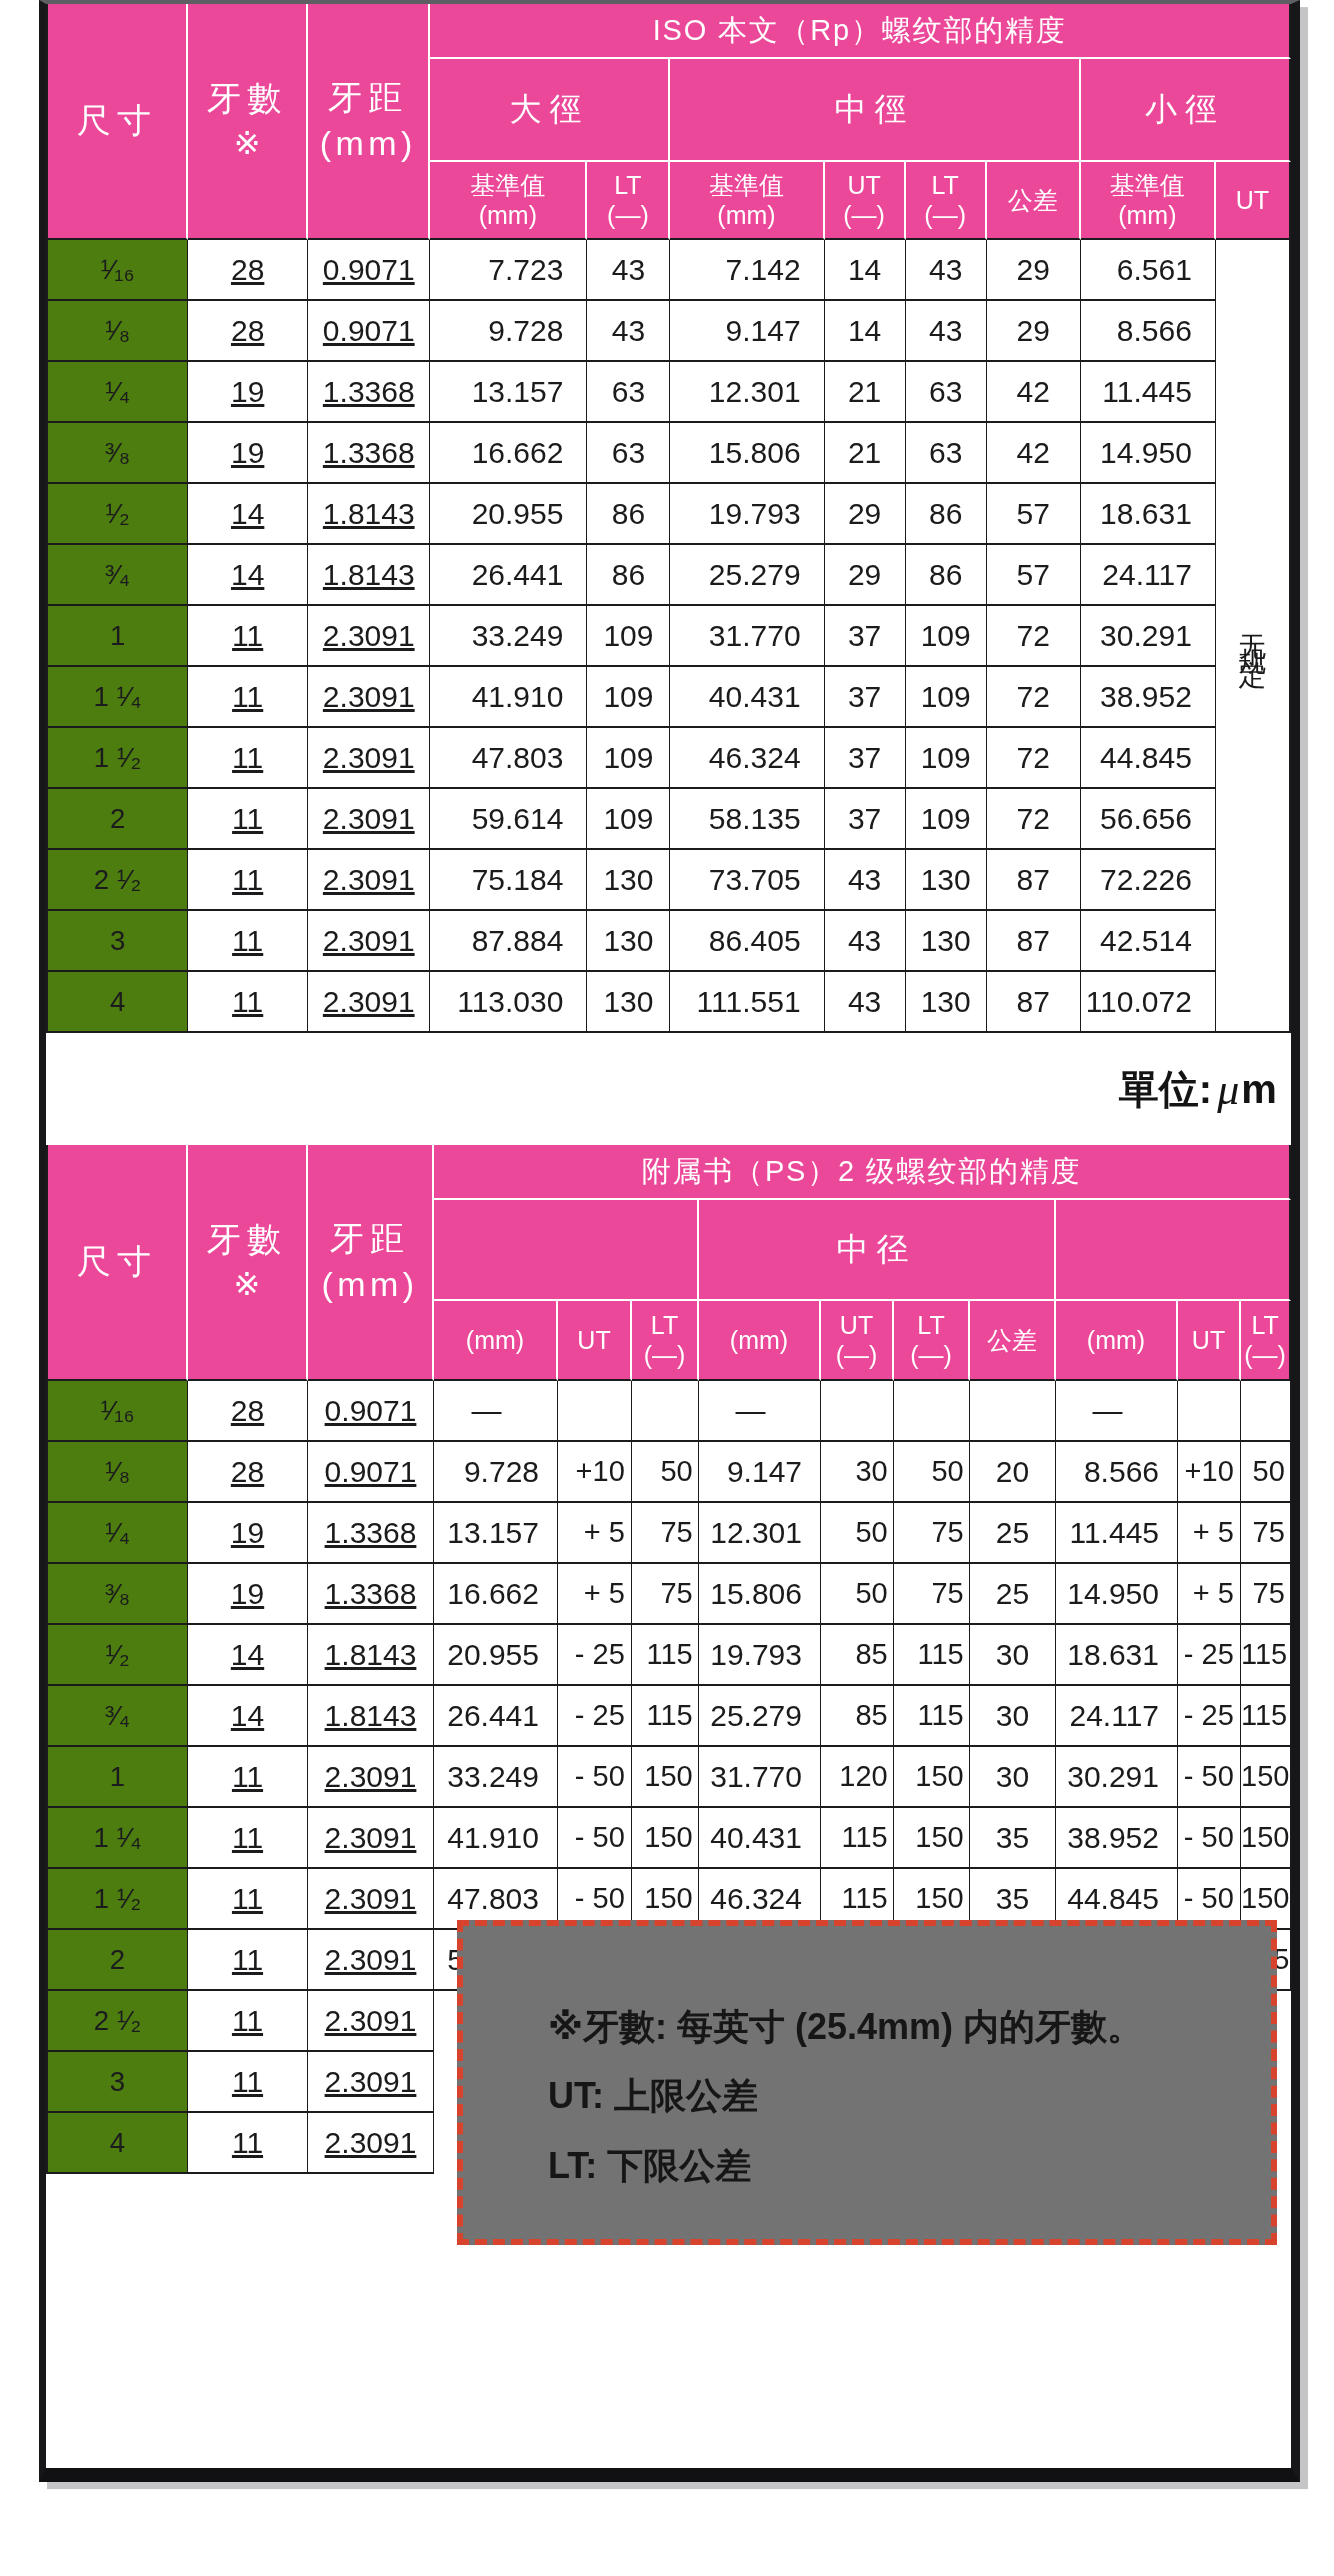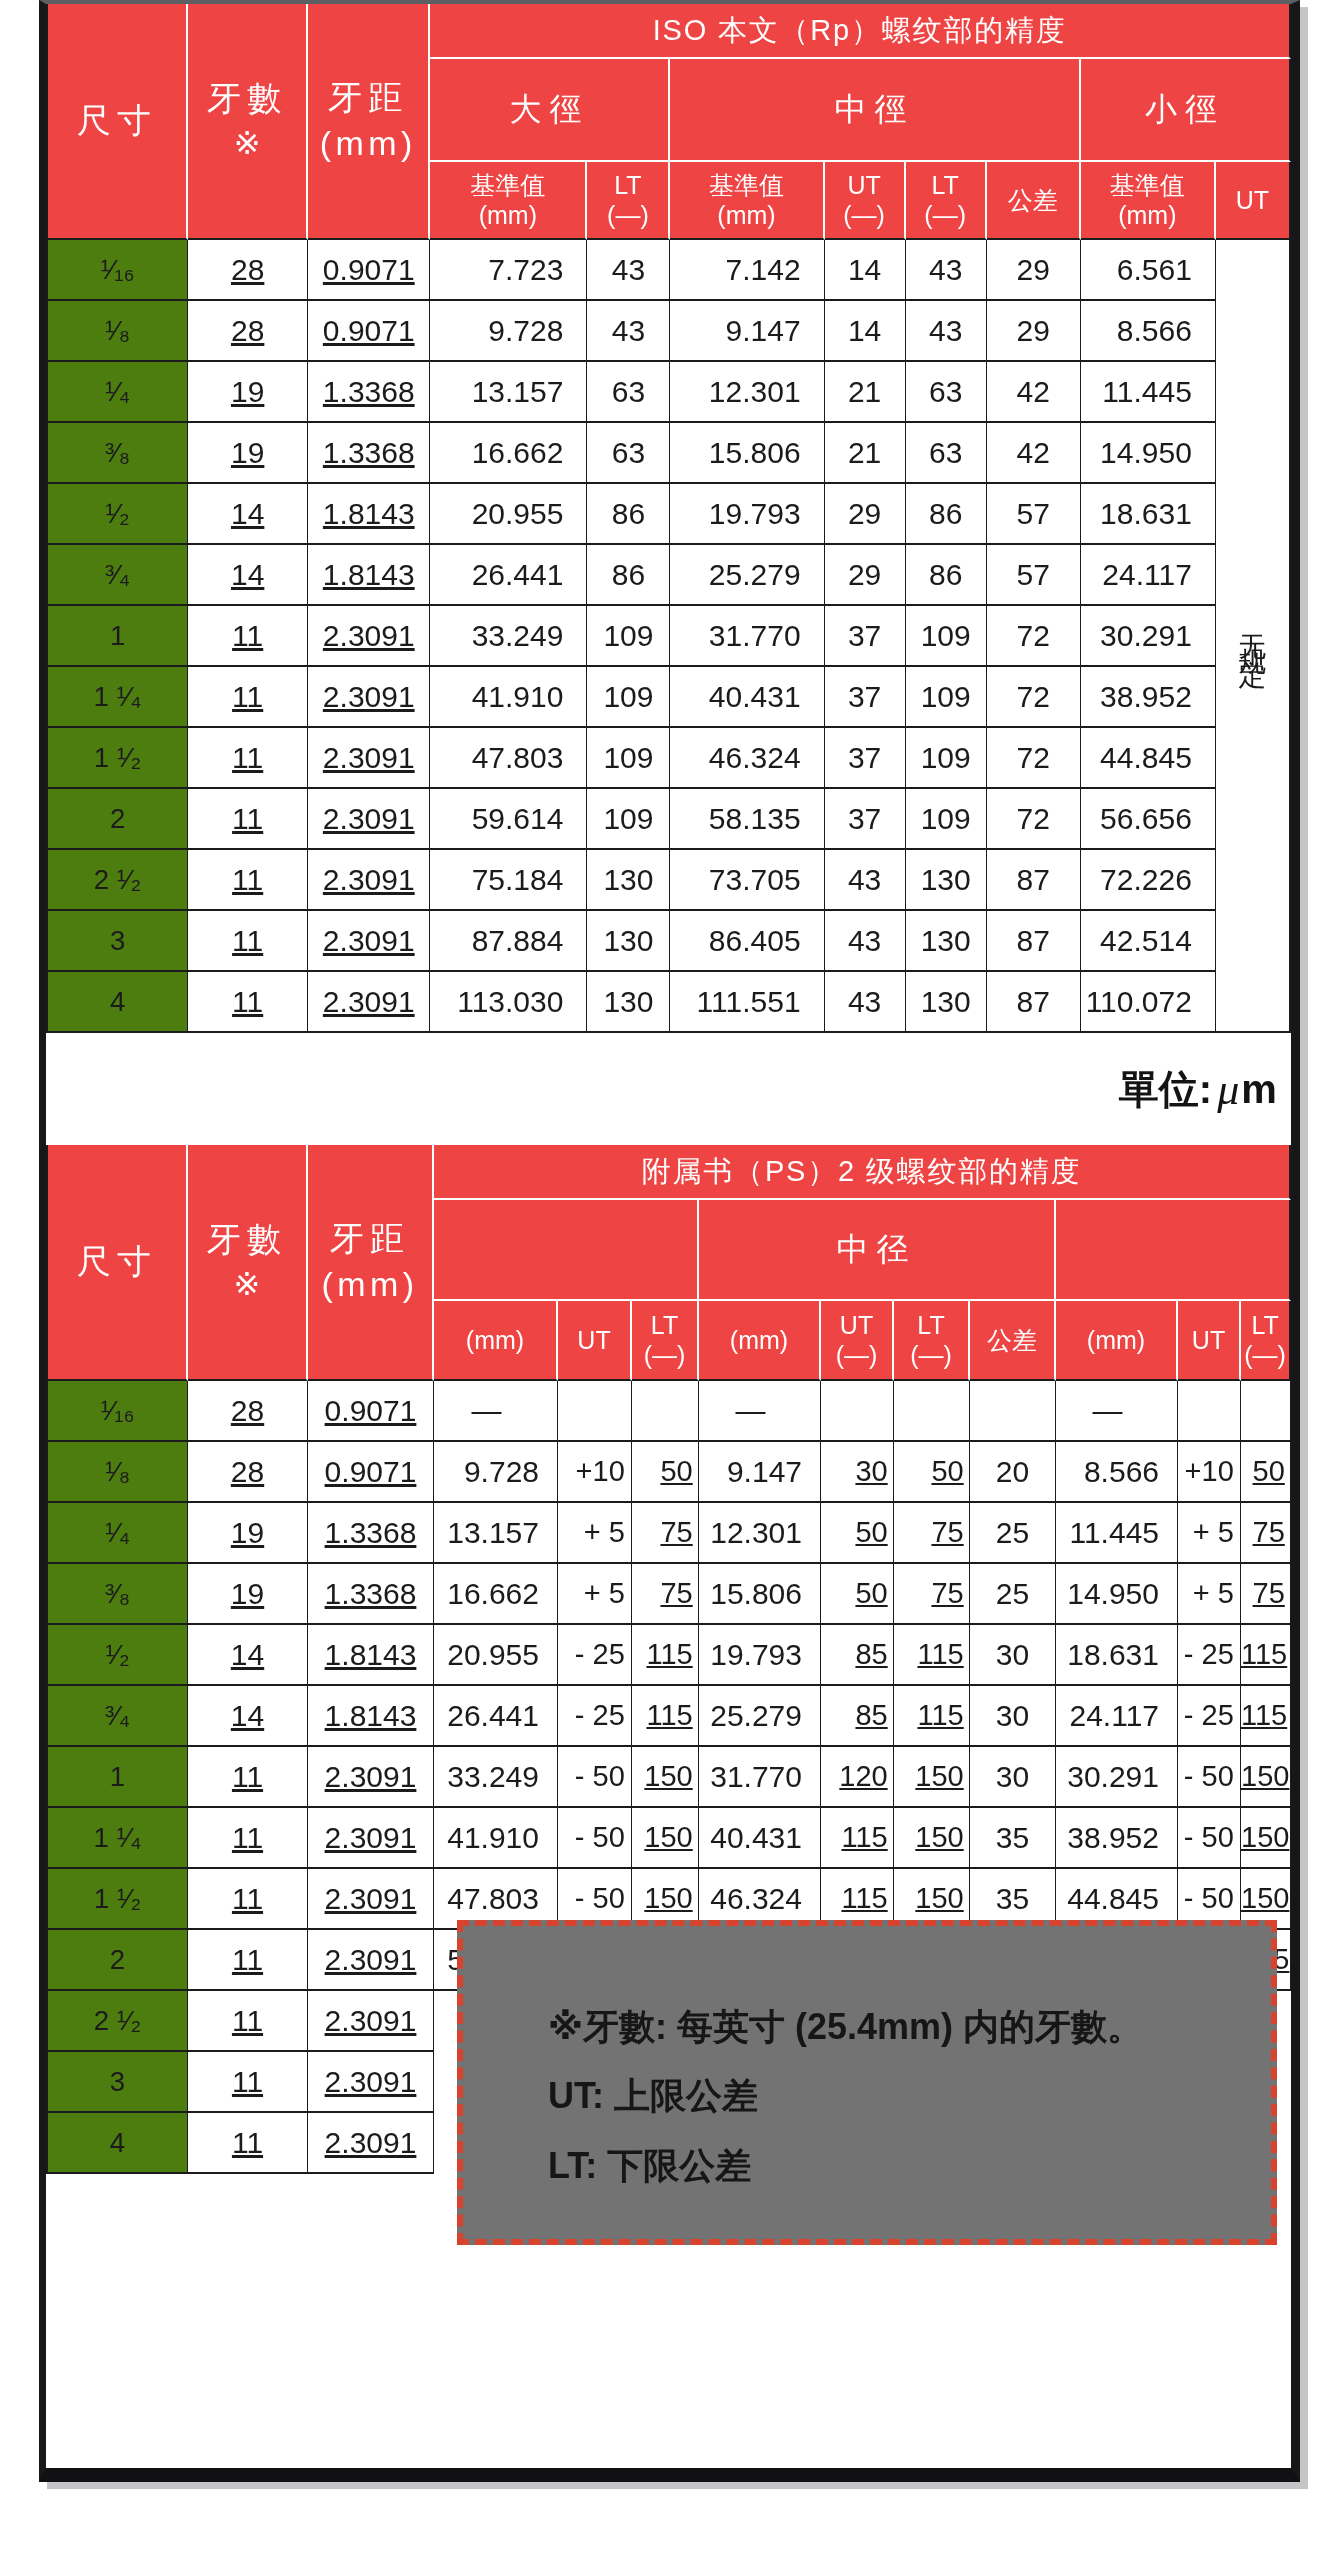--- a/index.html
+++ b/index.html
@@ -15,21 +15,21 @@
     background:#fff;
   }
 
   table{table-layout:fixed;width:1245px;border-collapse:separate;border-spacing:0;position:absolute;left:0;}
   th,td{box-sizing:border-box;padding:0;vertical-align:middle;overflow:hidden;}
 
   #t1{top:0;}
   #t2{top:1141px;}
 
   
-  .h{background:#ef4444;color:#ffffff;font-weight:normal;
+  .h{background:#ec4899;color:#ffffff;font-weight:normal;
      border-right:2.7px solid #ffffff;border-bottom:2.7px solid #ffffff;}
   .hr1 .h{border-top:0;}
   .h.first{border-left:2.7px solid #1b1b1d;}
   .h.edge{border-right:2.7px solid #1b1b1d;}
   .h.hc{border-bottom:2.7px solid #1b1b1d;font-size:34px;letter-spacing:6.2px;text-align:center;line-height:1.35;}
   .h.hc .mark{font-size:32px;letter-spacing:0;}
   .h.title{font-size:29px;letter-spacing:1.8px;text-align:center;}
   .h.group{font-size:32px;letter-spacing:8px;text-align:center;}
   .h.sub{border-bottom:2.7px solid #1b1b1d;font-size:25px;text-align:center;line-height:1.2;}
   .h .unitline{letter-spacing:4.4px;}
@@ -40,21 +40,21 @@
 
   
   .d{background:#fff;border-right:1.8px solid #1b1b1d;border-bottom:2.7px solid #1b1b1d;
      font-size:30px;color:#1b1b1d;}
   td.size{background:#4d7c0f;border-left:2.7px solid #1b1b1d;text-align:center;font-size:27.6px;}
   .cnum{text-align:center;text-decoration:underline;}
   .rnum{text-align:right;padding-right:23px;}
   #t2 .rnum{padding-right:18px;}
   .ctol{text-align:center;}
   .ut{text-align:right;padding-right:6.2px;white-space:pre;font-size:29px;}
-  .tol2{text-align:right;padding-right:5.3px;font-size:29px;text-decoration:underline;}
+  .tol2{text-align:right;padding-right:5.3px;font-size:29px;}
   .ctr{text-align:center;}
   .dash{text-align:center;padding-right:0;}
   td.nospec{border-right:2.7px solid #1b1b1d;text-align:center;}
   td.nospec .vtext{writing-mode:vertical-rl;letter-spacing:12.5px;font-size:27.6px;color:#1b1b1d;}
   td.void{background:transparent;border:none;}
 
   
   #units{position:absolute;left:0;top:1030px;width:1245px;height:110px;
     display:flex;align-items:center;justify-content:flex-end;padding-right:14.2px;box-sizing:border-box;
     font-size:40px;font-weight:bold;color:#141414;}

